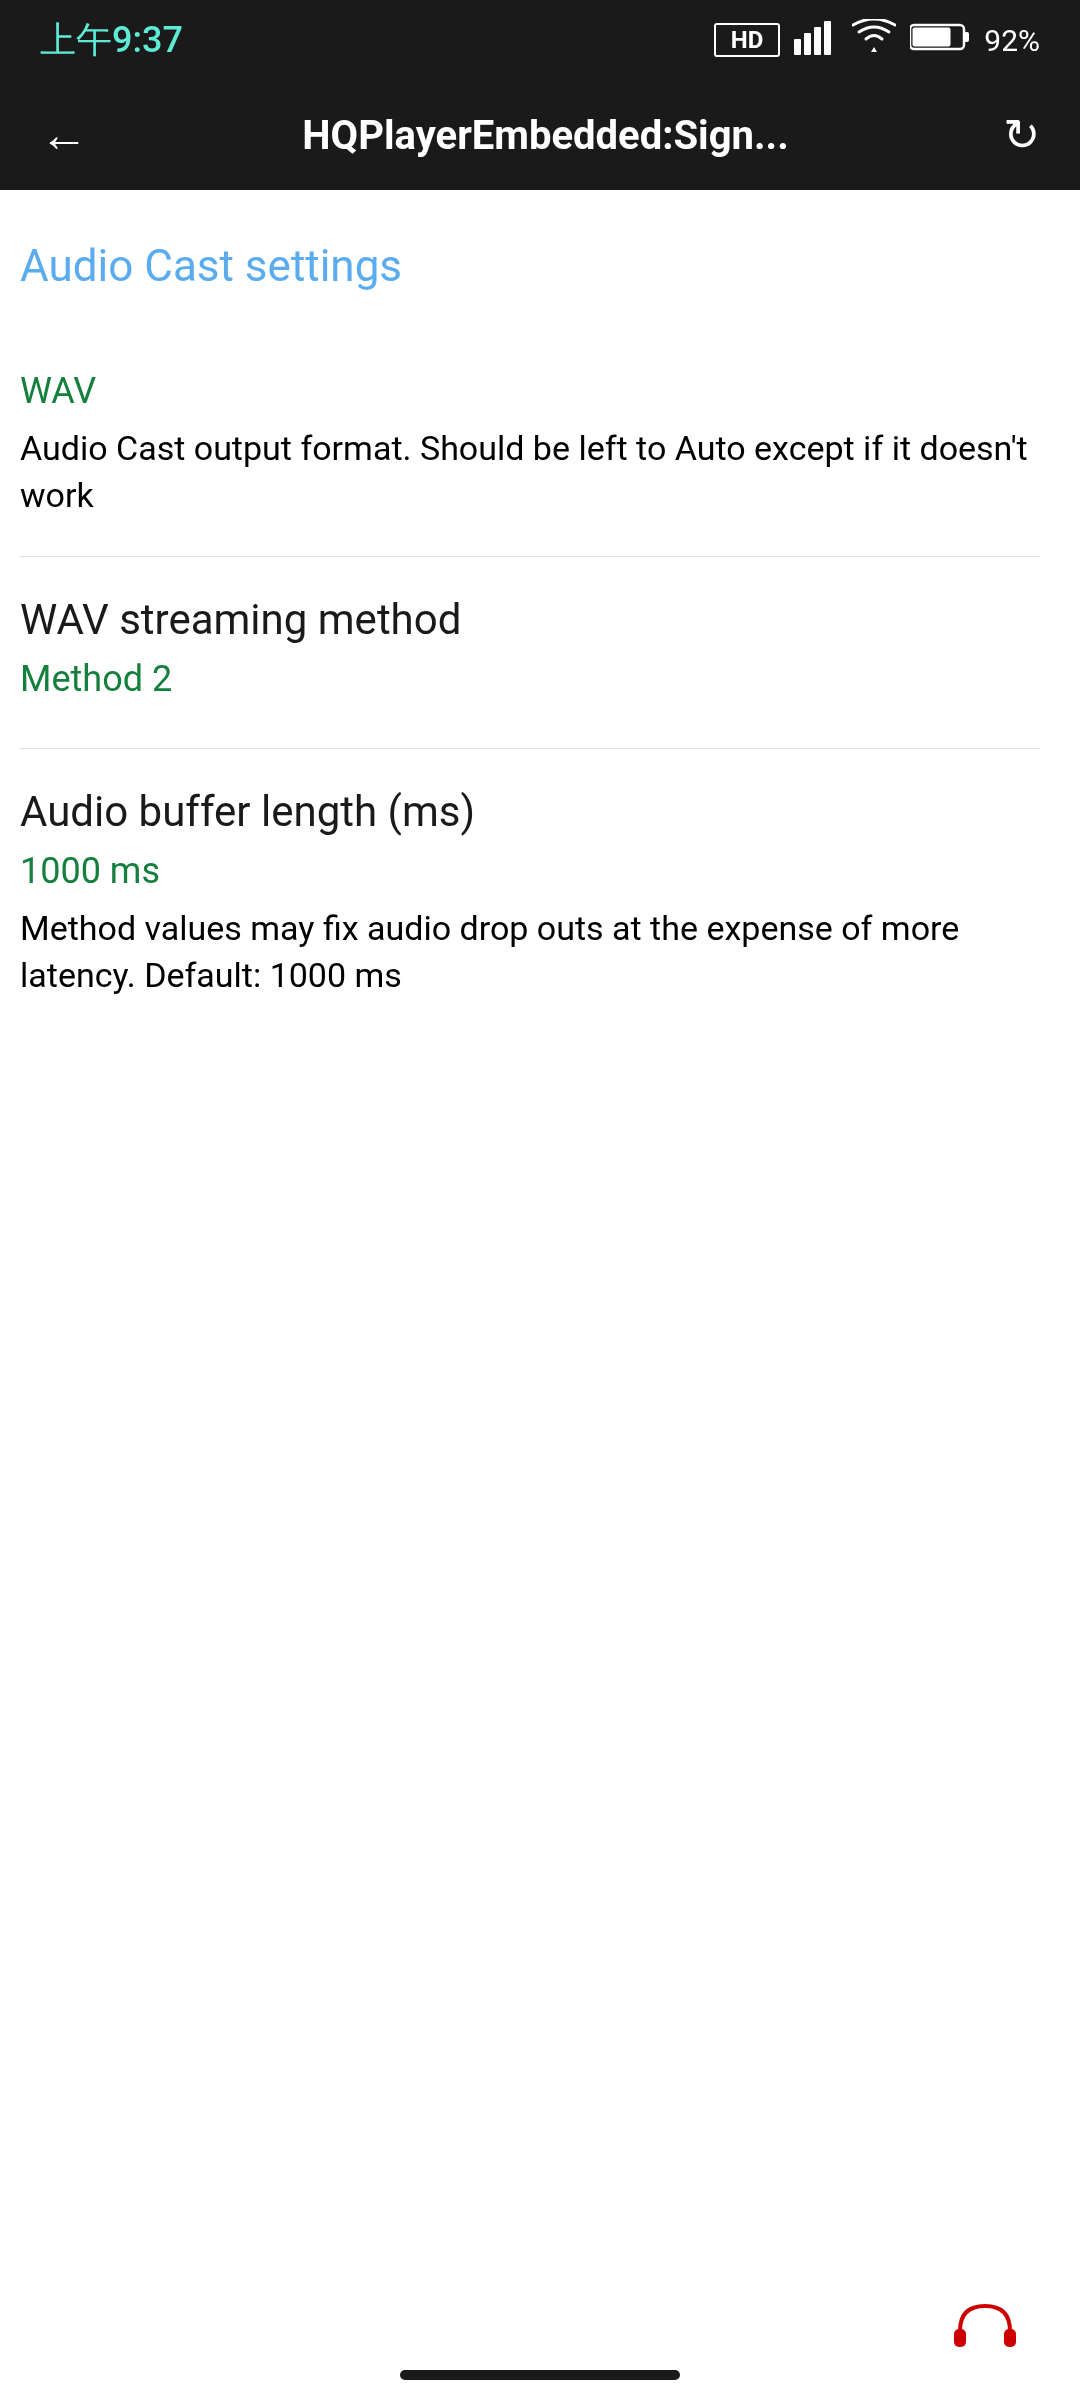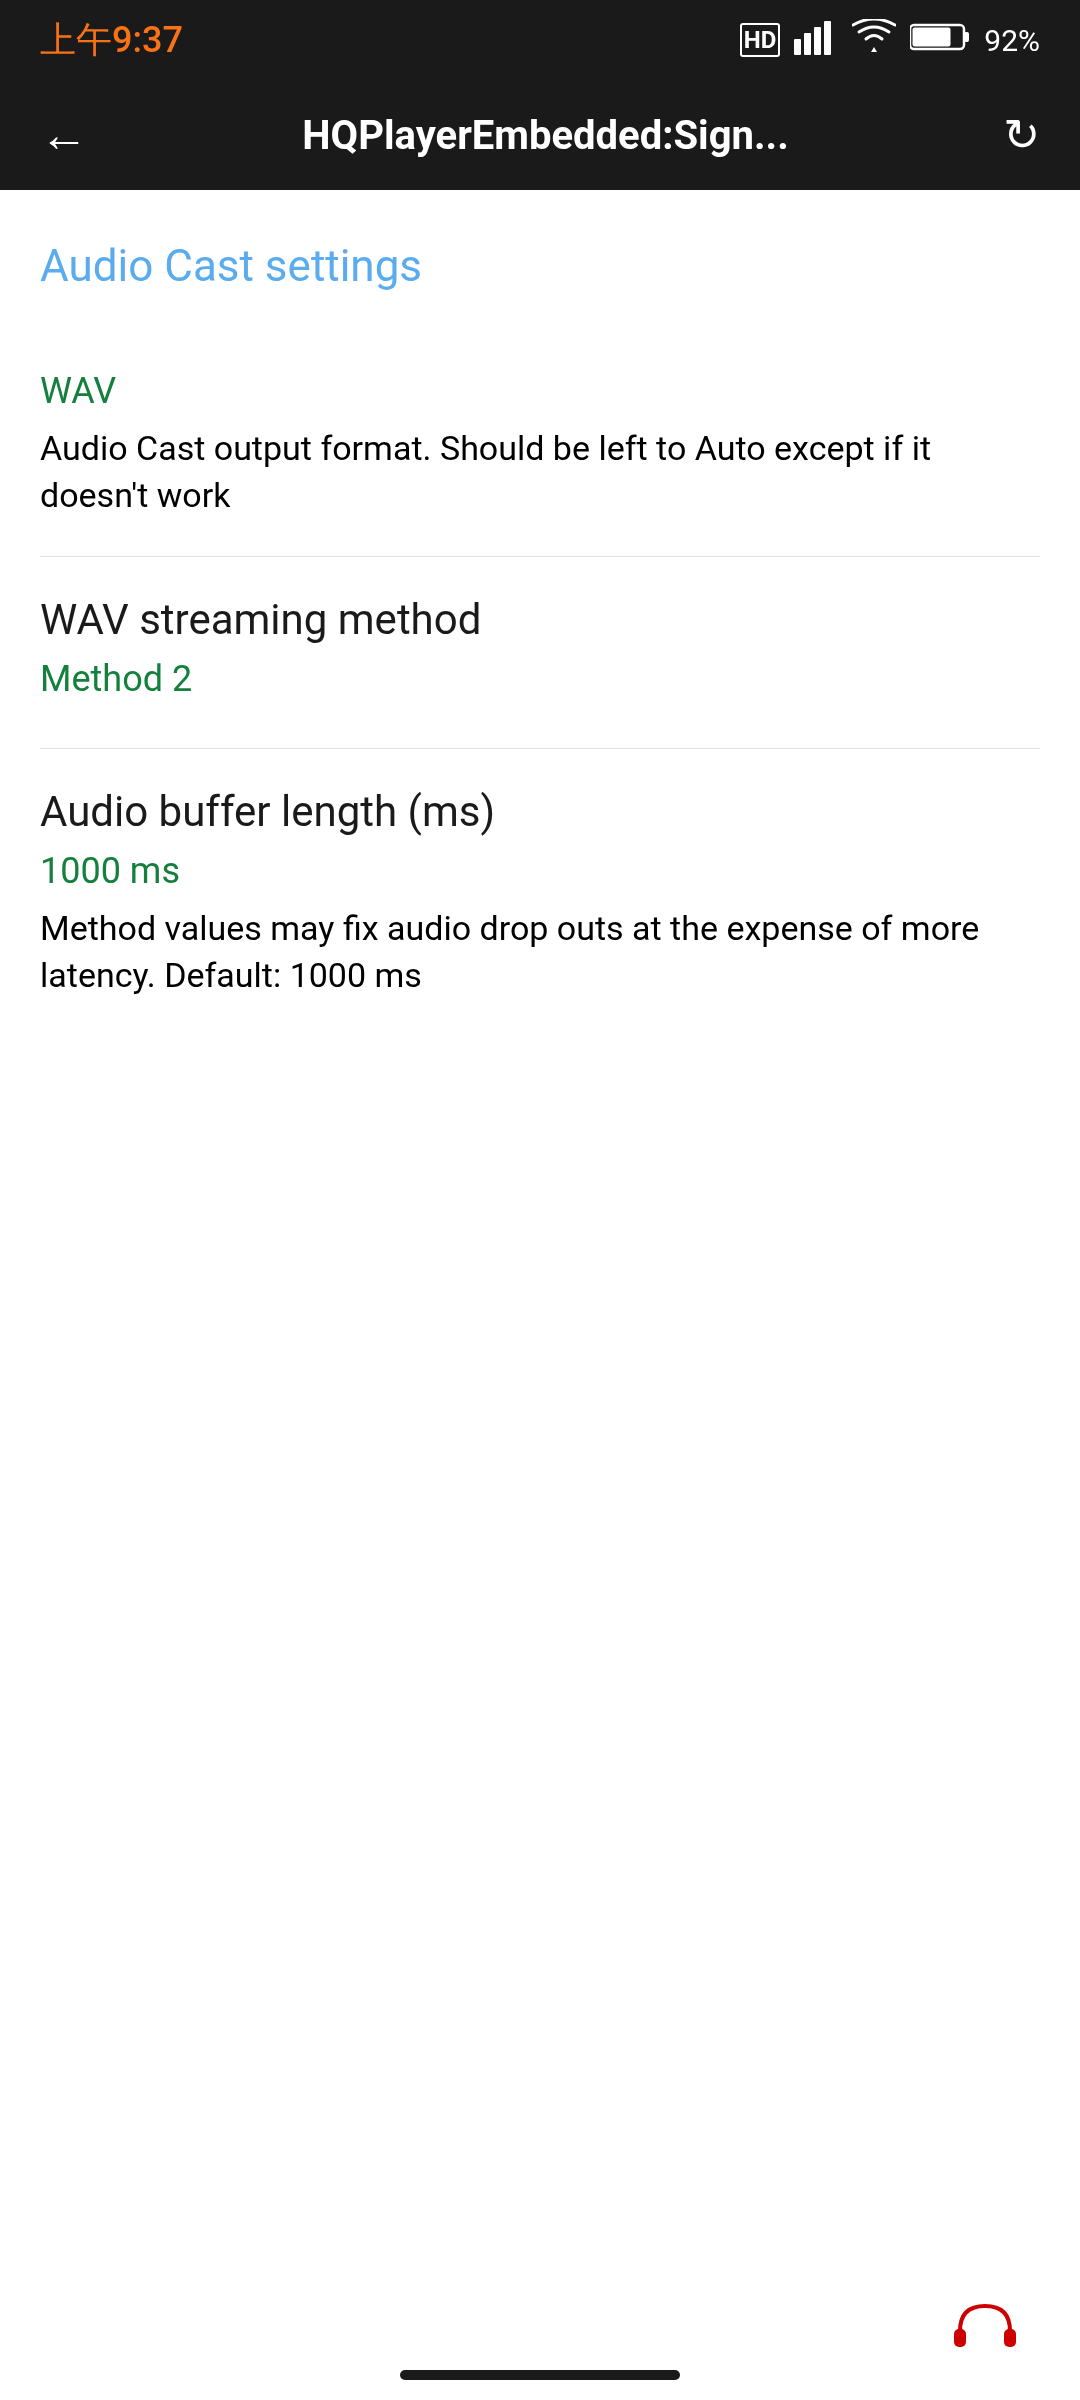--- a/index.html
+++ b/index.html
@@ -23,21 +23,21 @@
       width: 100%;
       height: 80px;
       background: #1a1a1a;
       display: flex;
       align-items: center;
       justify-content: space-between;
       padding: 0 40px;
     }
 
     .status-time {
-      color: #f97316;
+      color: #5eead4;
       font-size: 36px;
       font-weight: 500;
     }
 
     .status-icons {
       display: flex;
       align-items: center;
       gap: 14px;
       color: #ffffff;
       font-size: 30px;
@@ -79,21 +79,21 @@
 
     .app-bar-refresh {
       color: #ffffff;
       font-size: 44px;
       cursor: pointer;
     }
 
     
     .content {
       width: 100%;
-      padding: 50px 40px 0 40px;
+      padding: 50px 40px 0 20px;
     }
 
     
     .section-header {
       font-size: 44px;
       color: #5aacee;
       font-weight: 400;
       margin-bottom: 40px;
     }
 
@@ -158,21 +158,21 @@
       bottom: 40px;
     }
   </style>
 </head>
 <body>
 
 <div class="status-bar">
   <span class="status-time">上午9:37</span>
   <div class="status-icons">
 
-    <span style="font-size:24px; font-weight:bold; border:2px solid white; padding:1px 2px; border-radius:3px;">HD</span>
+    <span style="font-size:24px; font-weight:bold; border:2px solid white; padding:1px 15px; border-radius:3px;">HD</span>
 
     <span>
       <svg width="44" height="36" viewBox="0 0 44 36">
         <rect x="0" y="20" width="7" height="16" fill="white" rx="1"></rect>
         <rect x="10" y="14" width="7" height="22" fill="white" rx="1"></rect>
         <rect x="20" y="8" width="7" height="28" fill="white" rx="1"></rect>
         <rect x="30" y="2" width="7" height="34" fill="white" rx="1"></rect>
       </svg>
     </span>
 

